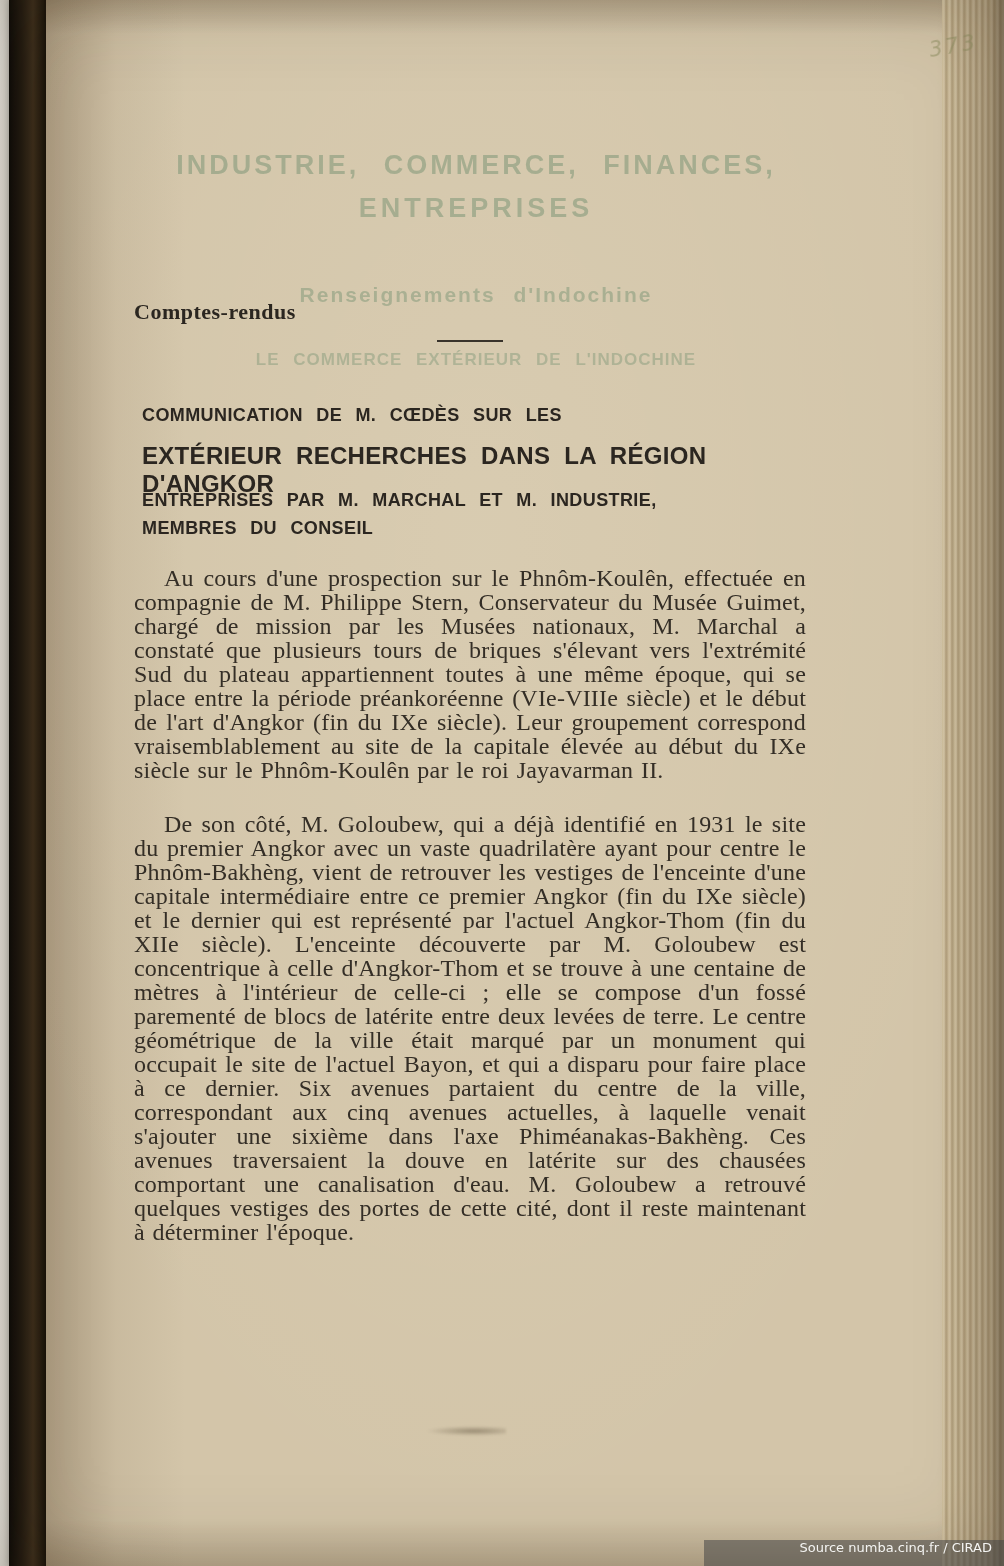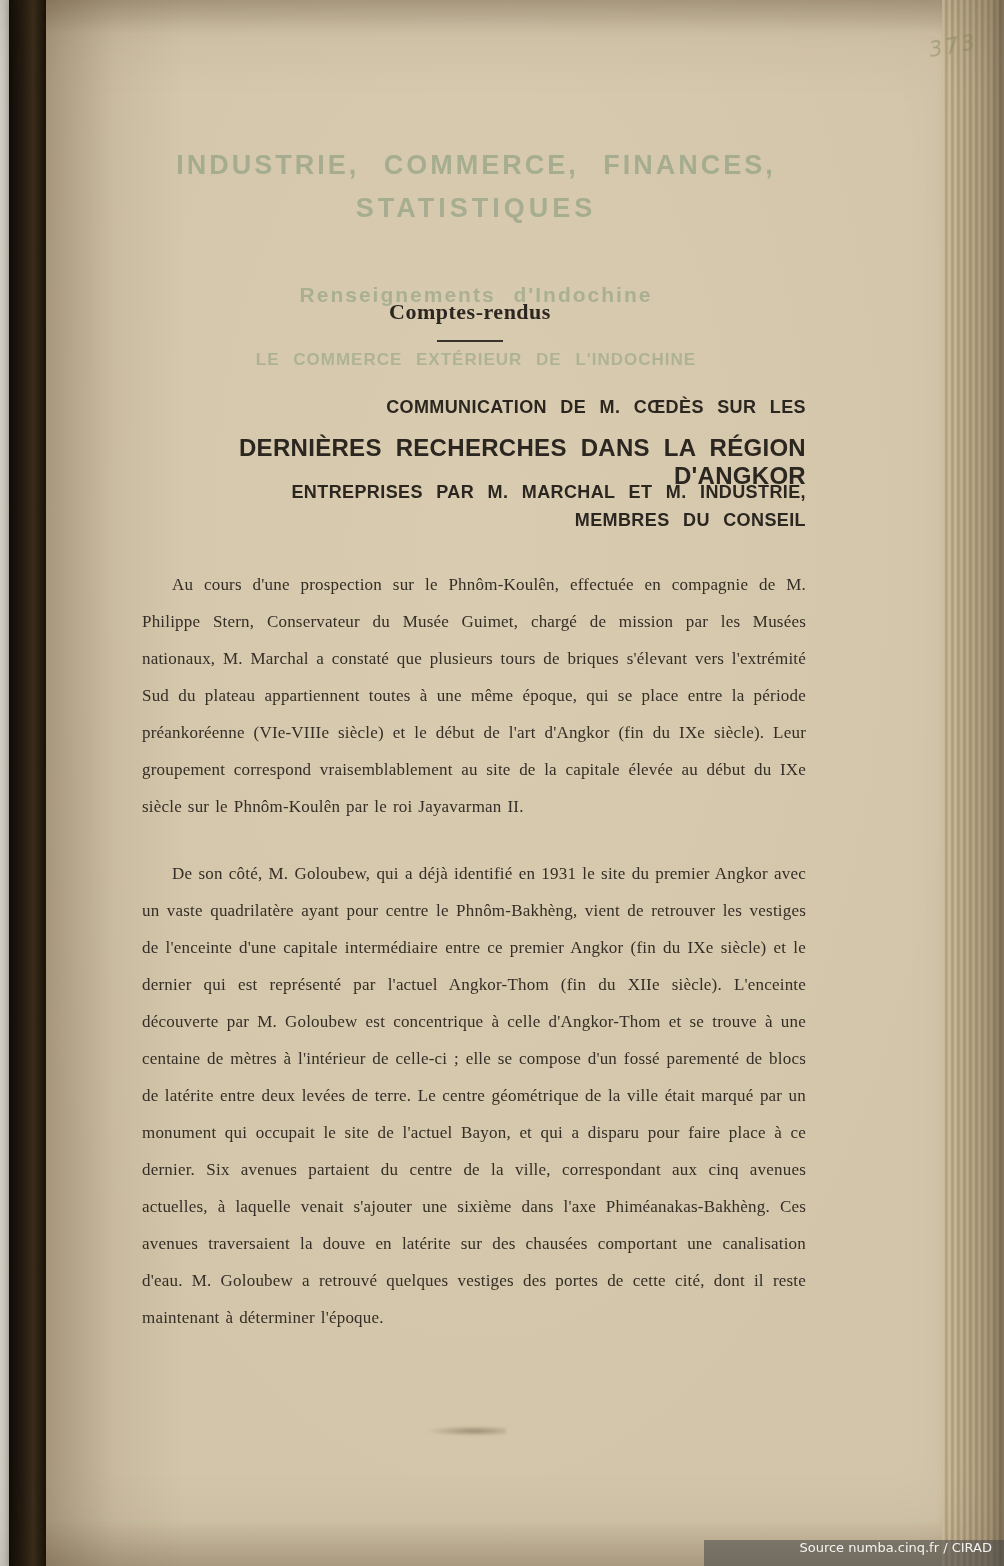--- a/index.html
+++ b/index.html
@@ -84,48 +84,48 @@
     filter: blur(0.4px);
   }
 
   
   .content {
     position: absolute; left: 88px; top: 0; width: 672px; height: 100%;
     color: #332d25;
   }
   .section-title {
     position: absolute; top: 299px; left: 0; width: 100%; margin: 0;
-    text-align: center;
+    text-align: left;
     font-weight: bold; font-size: 22px; letter-spacing: 0.5px;
     color: #2b2620;
   }
   .title-rule {
     position: absolute; top: 340px; left: 50%;
     width: 66px; height: 2px; margin-left: -33px;
     background: #39332b;
   }
   .heading {
-    position: absolute; left: 0; width: 100%; margin: 0;
-    text-align: right;
+    position: absolute; left: 0; width: 100%; margin: 8px;
+    text-align: left;
     font-family: "Liberation Sans", sans-serif;
     font-weight: bold;
     color: #2b2620;
   }
   .heading-1 { top: 397px; font-size: 18px; word-spacing: 8px; letter-spacing: 0.4px; }
   .heading-2 { top: 434px; font-size: 24px; word-spacing: 7px; letter-spacing: 0.3px; }
   .heading-3 { top: 482px; font-size: 18px; word-spacing: 8px; letter-spacing: 0.4px; }
   .heading-4 { top: 510px; font-size: 18px; word-spacing: 8px; letter-spacing: 0.4px; }
 
   .body-text {
     position: absolute; top: 566px; left: 0; width: 672px;
   }
   .body-para {
-    margin: 0 0 30px 8px;
-    font-size: 17px;
-    line-height: 37px;
+    margin: 0 0 30px 0;
+    font-size: 24px;
+    line-height: 24px;
     text-align: justify;
     text-indent: 30px;
     word-spacing: 1.5px;
     letter-spacing: 0.2px;
     color: #342e26;
   }
 
   
   .ink-smudge {
     position: absolute; left: 380px; top: 1426px; width: 80px; height: 10px;
@@ -151,30 +151,30 @@
 <div class="scan-root">
 
   <div class="scanner-strip"></div>
   <div class="book-spine"></div>
   <div class="spine-cap"></div>
   <div class="cover-corner-red"></div>
 
   <div class="page">
 
     <p class="ghost ghost-1">INDUSTRIE, COMMERCE, FINANCES,</p>
-    <p class="ghost ghost-2">STATISTIQUES</p>
+    <p class="ghost ghost-2">ENTREPRISES</p>
     <p class="ghost ghost-3">Renseignements d'Indochine</p>
     <p class="ghost ghost-4">LE COMMERCE EXTÉRIEUR DE L'INDOCHINE</p>
 
     <div class="content">
       <h2 class="section-title">Comptes-rendus</h2>
       <div class="title-rule"></div>
 
       <h3 class="heading heading-1">COMMUNICATION DE M. CŒDÈS SUR LES</h3>
-      <h1 class="heading heading-2">DERNIÈRES RECHERCHES DANS LA RÉGION D'ANGKOR</h1>
+      <h1 class="heading heading-2">EXTÉRIEUR RECHERCHES DANS LA RÉGION D'ANGKOR</h1>
       <h3 class="heading heading-3">ENTREPRISES PAR M. MARCHAL ET M. INDUSTRIE,</h3>
       <h3 class="heading heading-4">MEMBRES DU CONSEIL</h3>
 
       <div class="body-text">
         <p class="body-para">Au cours d'une prospection sur le Phnôm-Koulên, effectuée en compagnie de M. Philippe Stern, Conservateur du Musée Guimet, chargé de mission par les Musées nationaux, M. Marchal a constaté que plusieurs tours de briques s'élevant vers l'extrémité Sud du plateau appartiennent toutes à une même époque, qui se place entre la période préankoréenne (VIe-VIIIe siècle) et le début de l'art d'Angkor (fin du IXe siècle). Leur groupement correspond vraisemblablement au site de la capitale élevée au début du IXe siècle sur le Phnôm-Koulên par le roi Jayavarman II.</p>
         <p class="body-para">De son côté, M. Goloubew, qui a déjà identifié en 1931 le site du premier Angkor avec un vaste quadrilatère ayant pour centre le Phnôm-Bakhèng, vient de retrouver les vestiges de l'enceinte d'une capitale intermédiaire entre ce premier Angkor (fin du IXe siècle) et le dernier qui est représenté par l'actuel Angkor-Thom (fin du XIIe siècle). L'enceinte découverte par M. Goloubew est concentrique à celle d'Angkor-Thom et se trouve à une centaine de mètres à l'intérieur de celle-ci ; elle se compose d'un fossé parementé de blocs de latérite entre deux levées de terre. Le centre géométrique de la ville était marqué par un monument qui occupait le site de l'actuel Bayon, et qui a disparu pour faire place à ce dernier. Six avenues partaient du centre de la ville, correspondant aux cinq avenues actuelles, à laquelle venait s'ajouter une sixième dans l'axe Phiméanakas-Bakhèng. Ces avenues traversaient la douve en latérite sur des chausées comportant une canalisation d'eau. M. Goloubew a retrouvé quelques vestiges des portes de cette cité, dont il reste maintenant à déterminer l'époque.</p>
       </div>
     </div>
 
     <div class="ink-smudge"></div>

